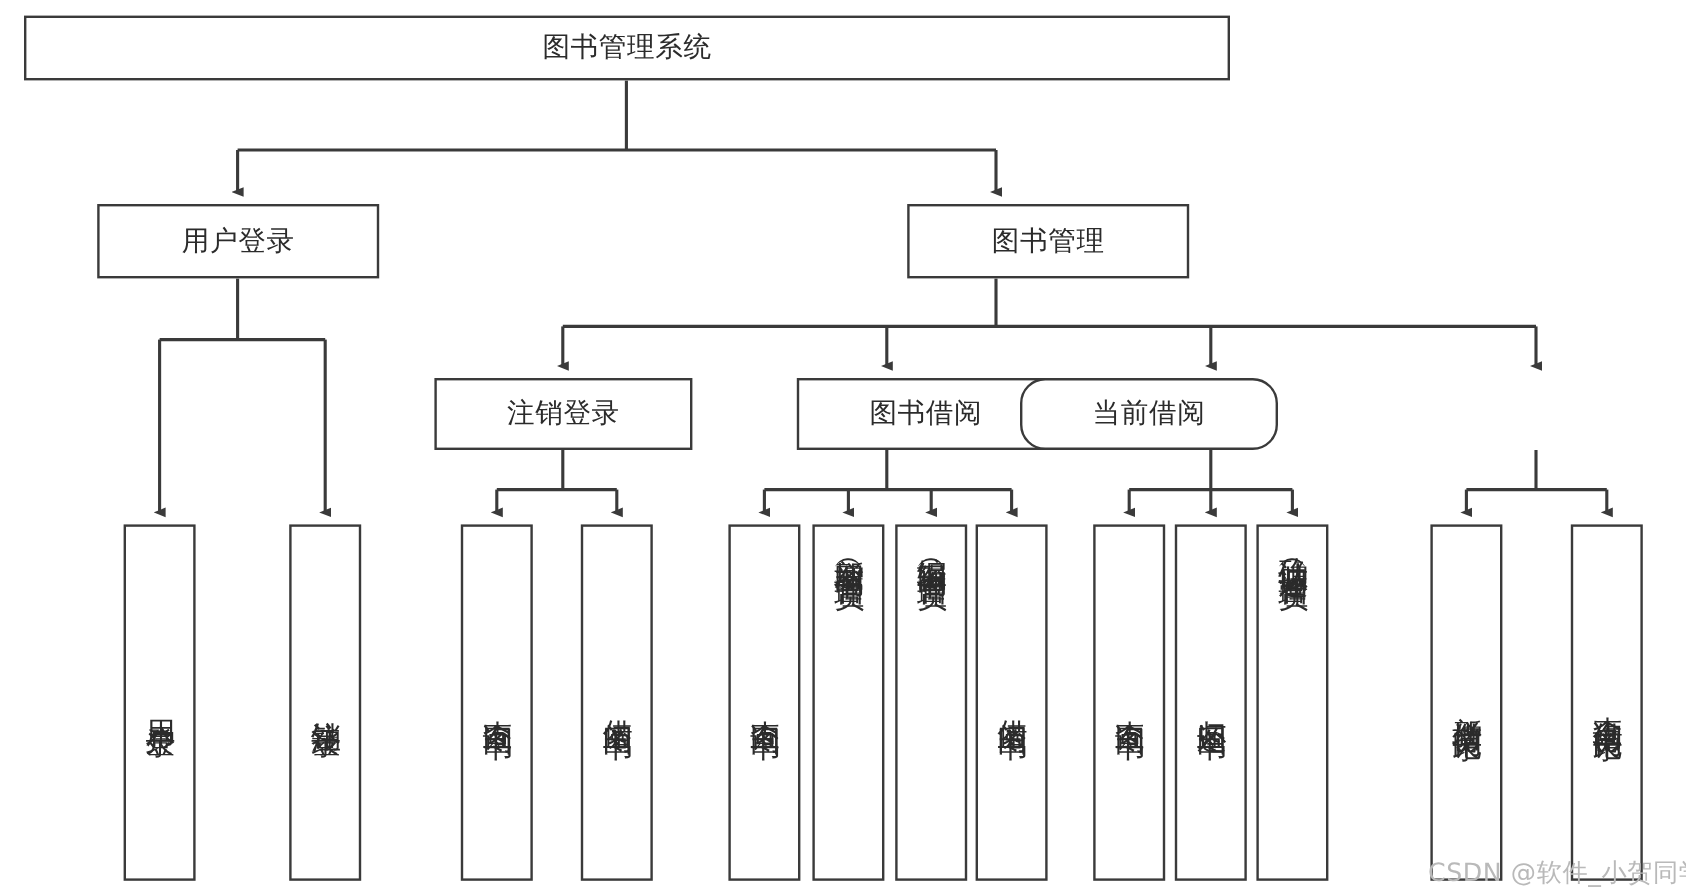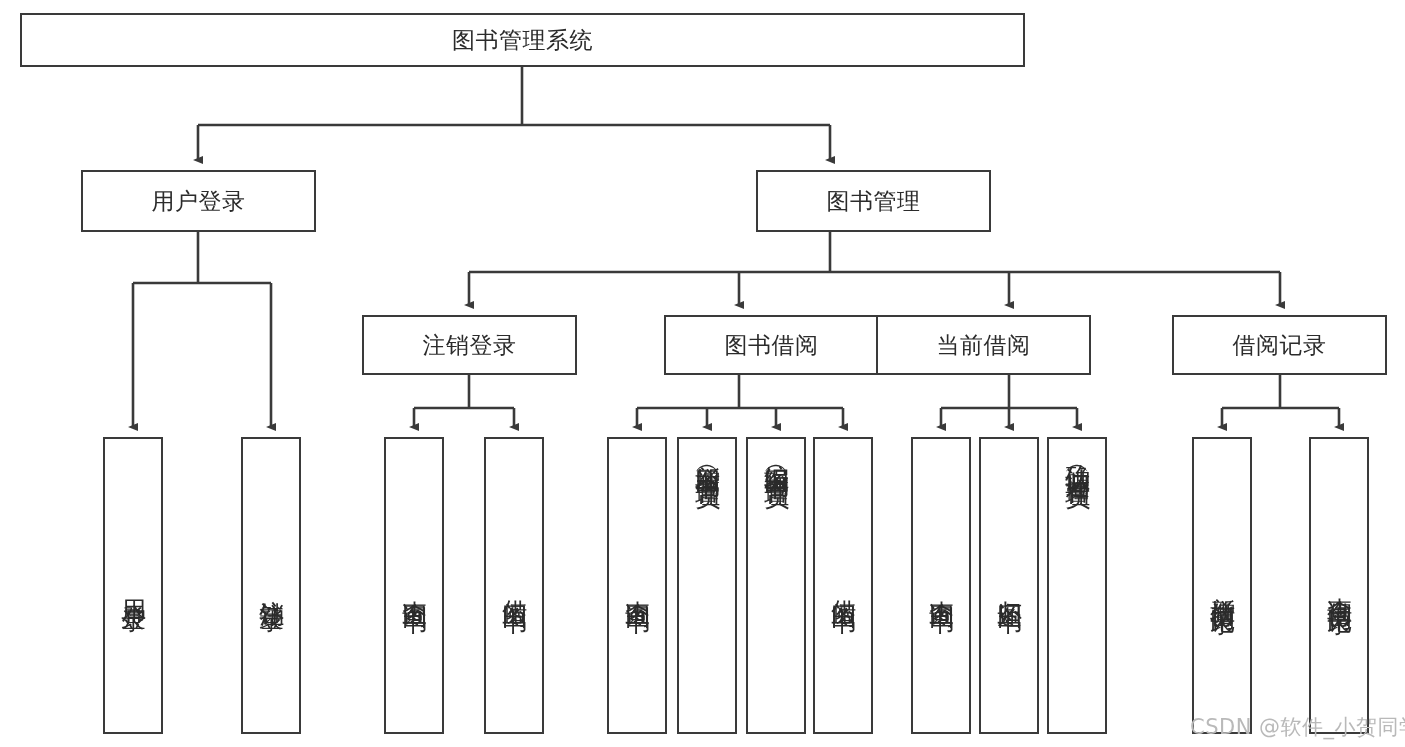--- a/index.html
+++ b/index.html
@@ -139,25 +139,22 @@
   <div class="node horiz" style="left:712px; top:170px; width:235px; height:62px;margin-left:44px;">
     <span class="node-label">图书管理</span>
   </div>
 
   <div class="node horiz" style="left:362px; top:315px; width:215px; height:60px;">
     <span class="node-label">注销登录</span>
   </div>
   <div class="node horiz" style="left:664px; top:315px; width:215px; height:60px;">
     <span class="node-label">图书借阅</span>
   </div>
-  <div class="node horiz" style="left:876px; top:315px; width:215px; height:60px;">
+  <div class="node horiz" style="left:850px; top:315px; width:215px; height:60px;border-radius:21px;">
     <span class="node-label">当前借阅</span>
-  </div>
-  <div class="node horiz" style="left:1172px; top:315px; width:215px; height:60px;">
-    <span class="node-label">借阅记录</span>
   </div>
 
   <div class="node vert centered" style="left:103px; top:437px; width:60px; height:297px;">
     <span class="node-label">用户登录</span>
   </div>
   <div class="node vert centered" style="left:241px; top:437px; width:60px; height:297px;">
     <span class="node-label">注销登录</span>
   </div>
 
   <div class="node vert centered" style="left:384px; top:437px; width:60px; height:297px;">

